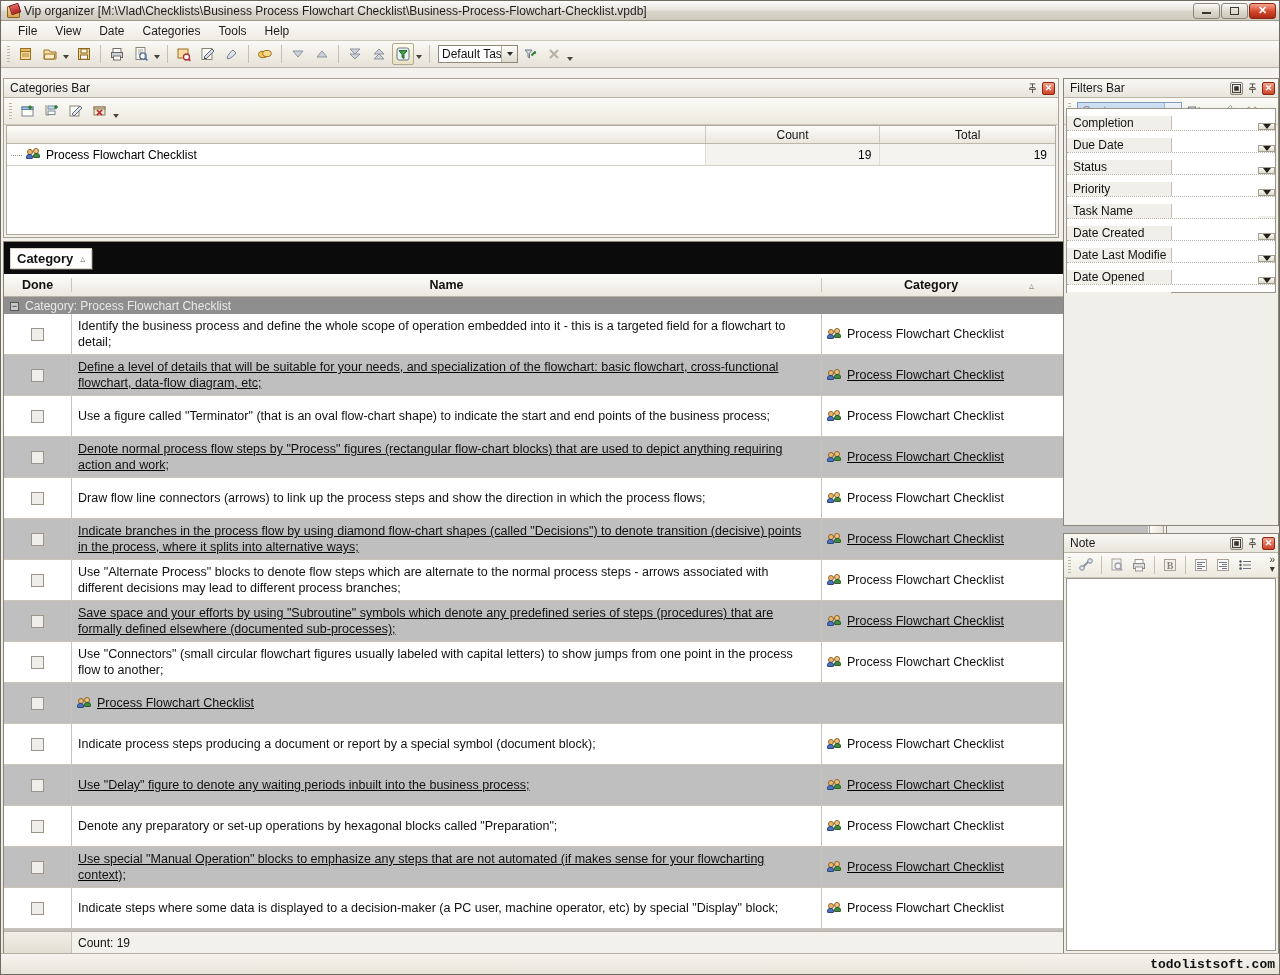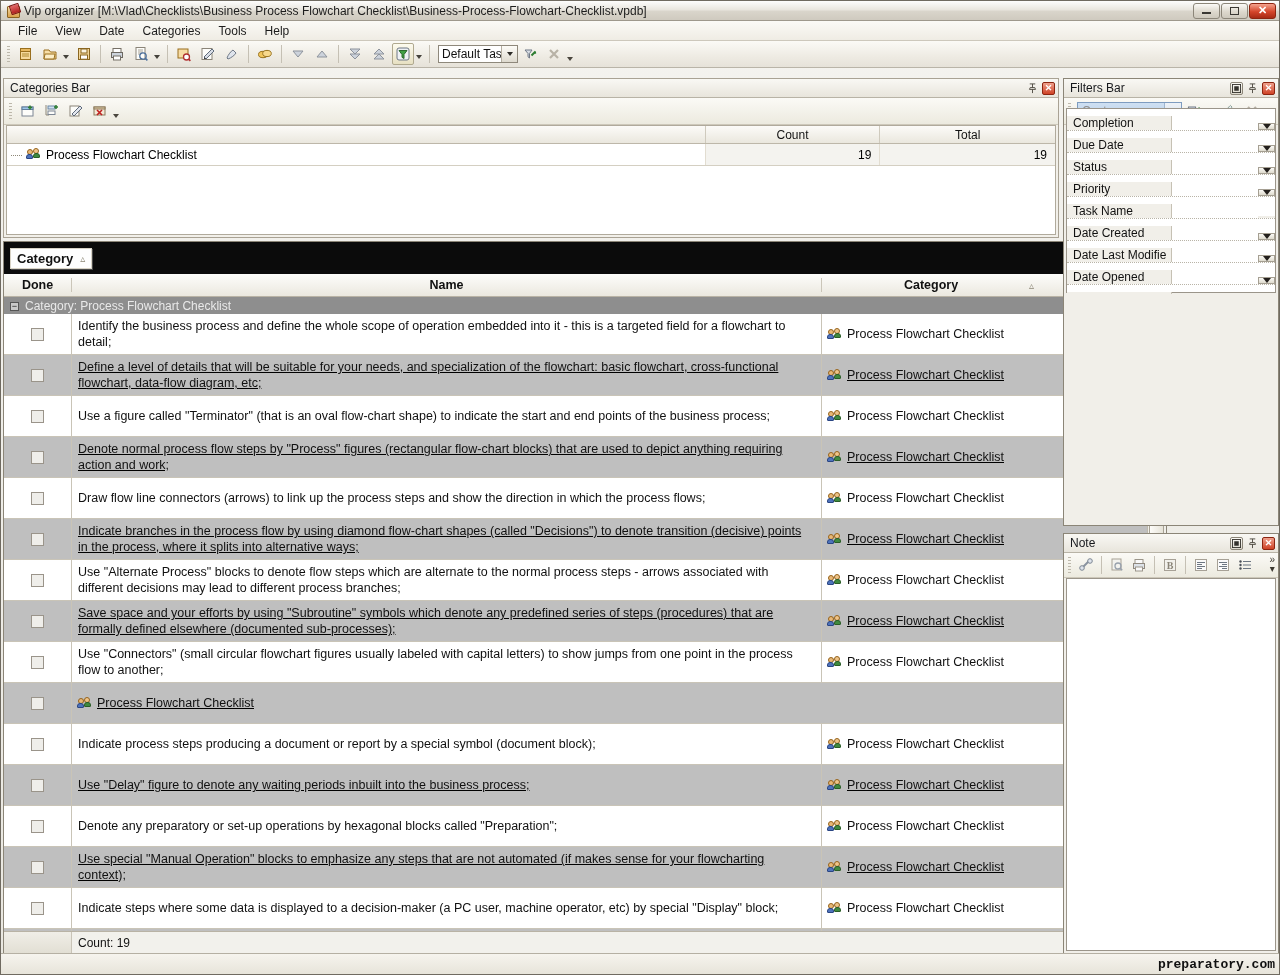--- a/index.html
+++ b/index.html
@@ -862,14 +862,14 @@
           </svg>
       </div>
       <div class="chev">
         <span>»</span><br>▾
       </div>
     </div>
     <div class="note-body"></div>
   </div>
 
   <div class="statusstrip"></div>
-  <div class="watermark">preparatory.com</div>
+  <div class="watermark">todolistsoft.com</div>
 </div>
 
 </body></html>

